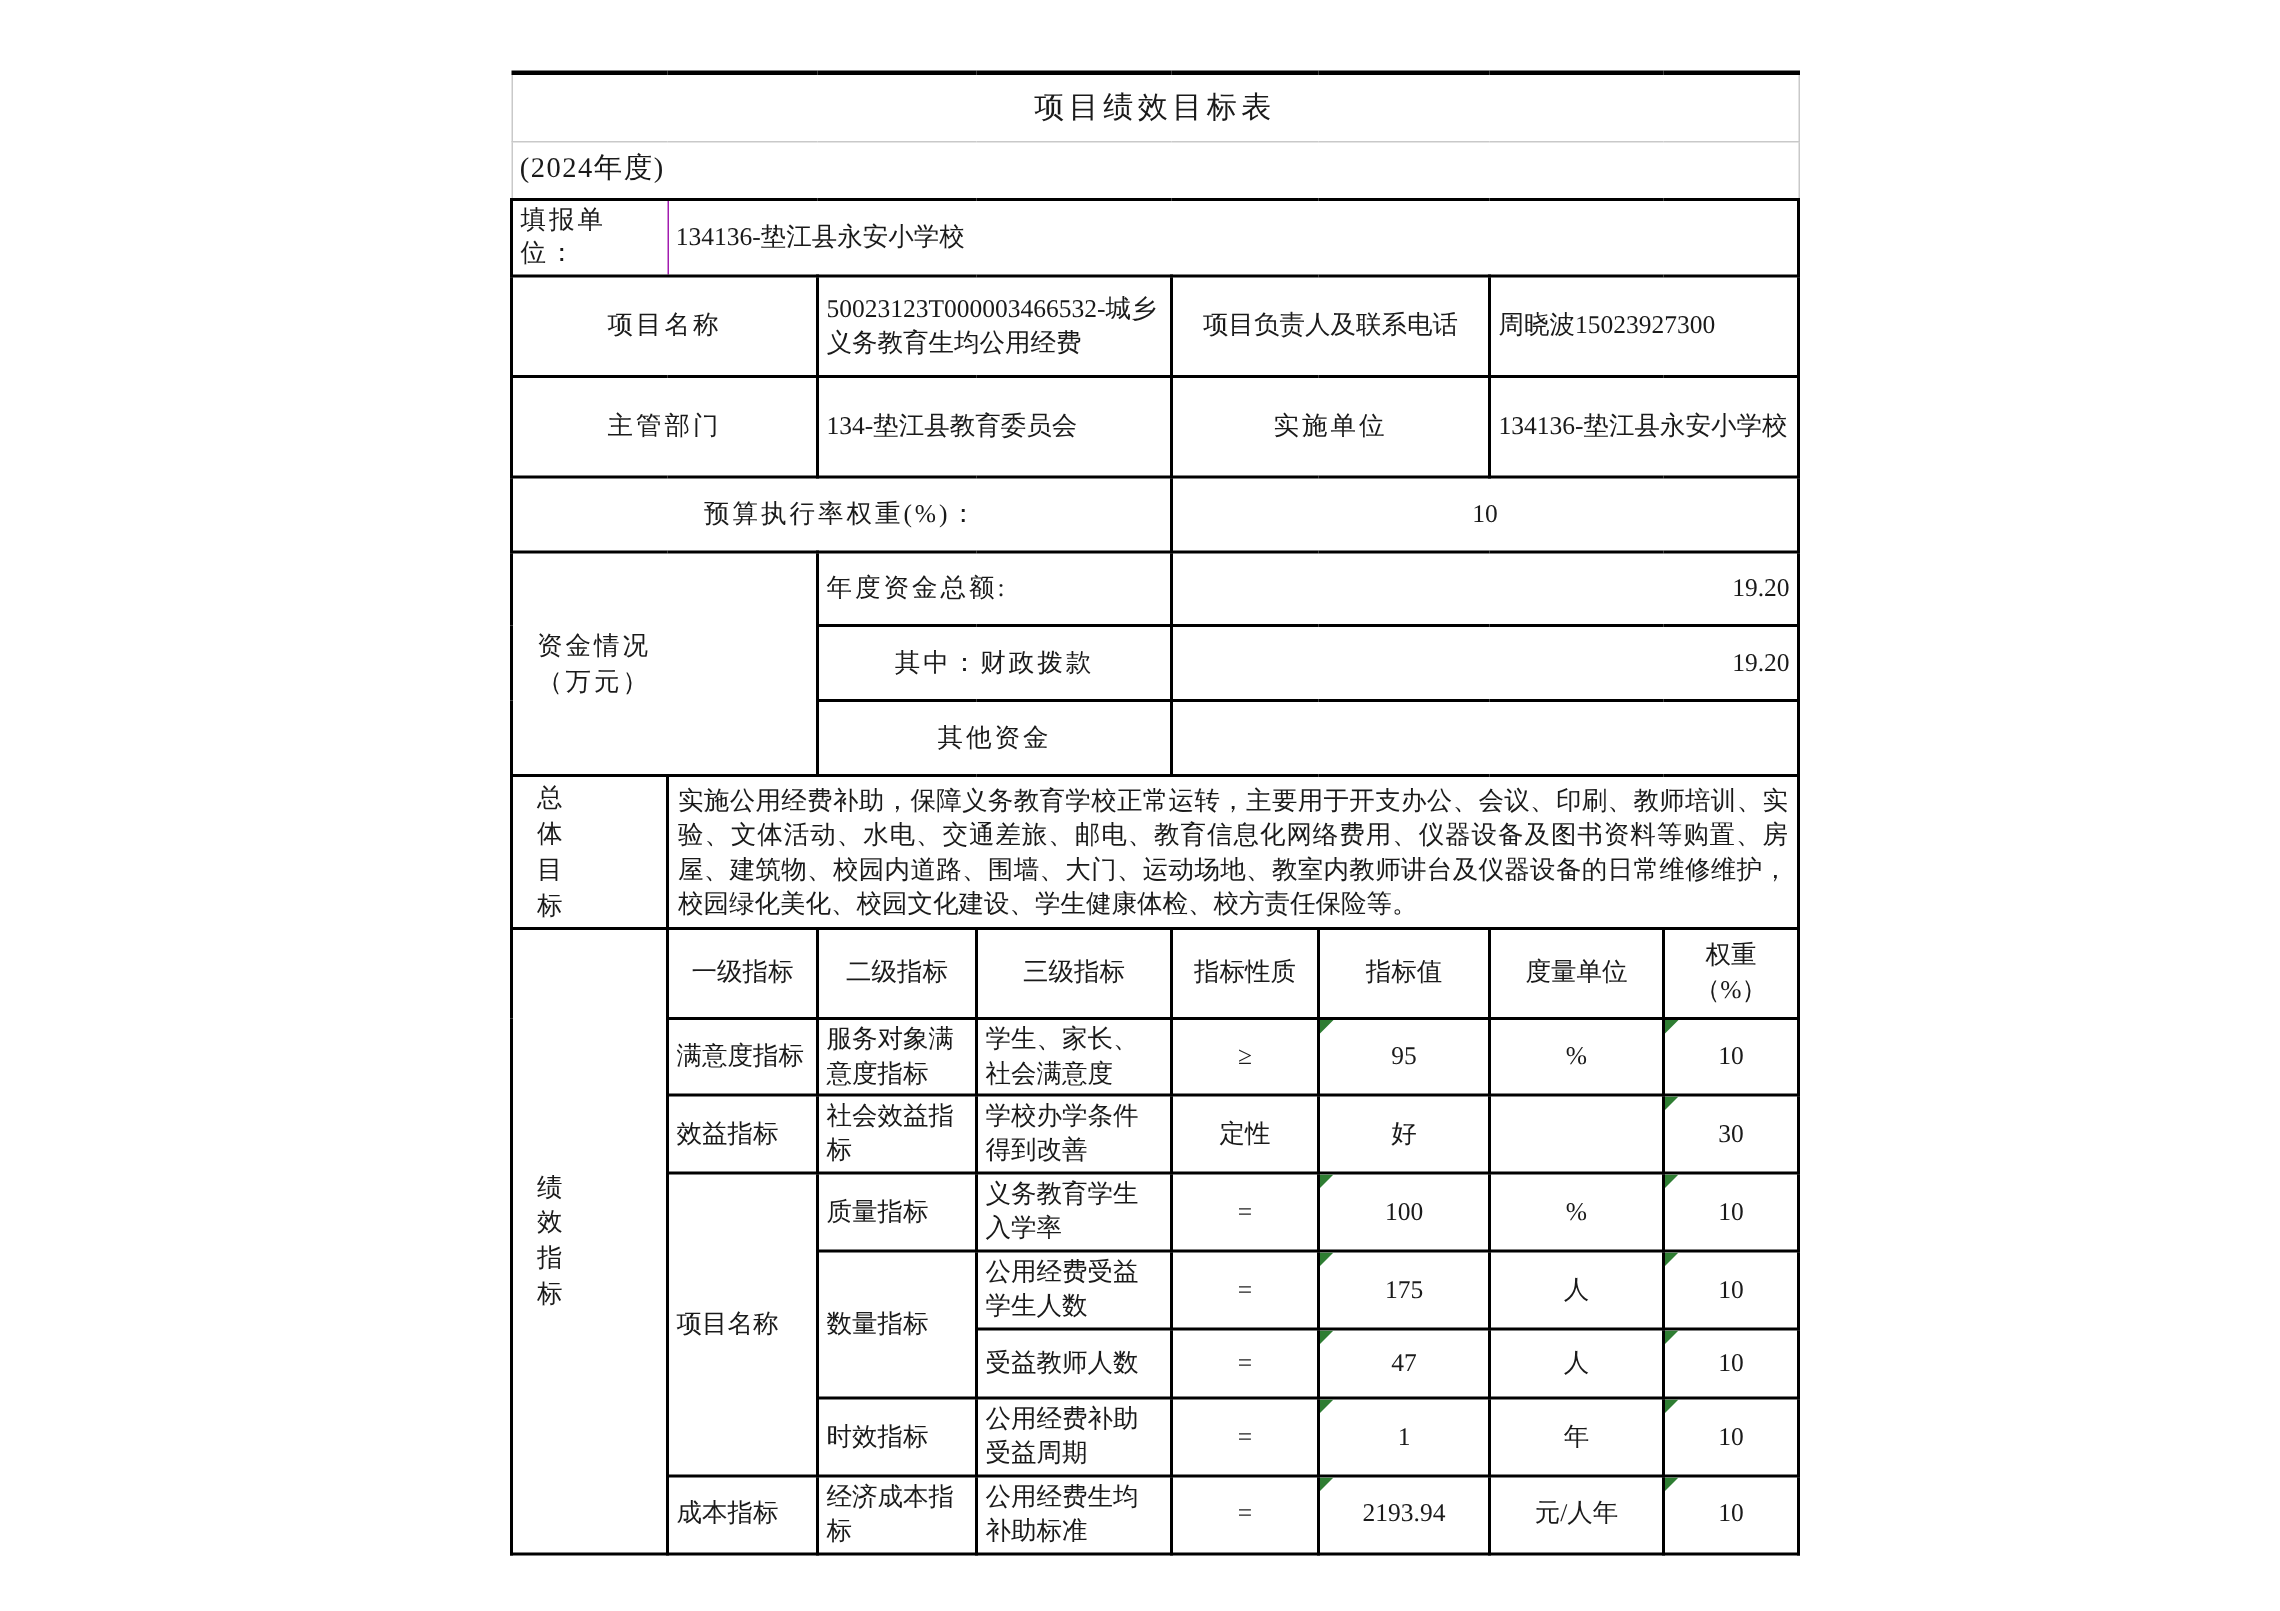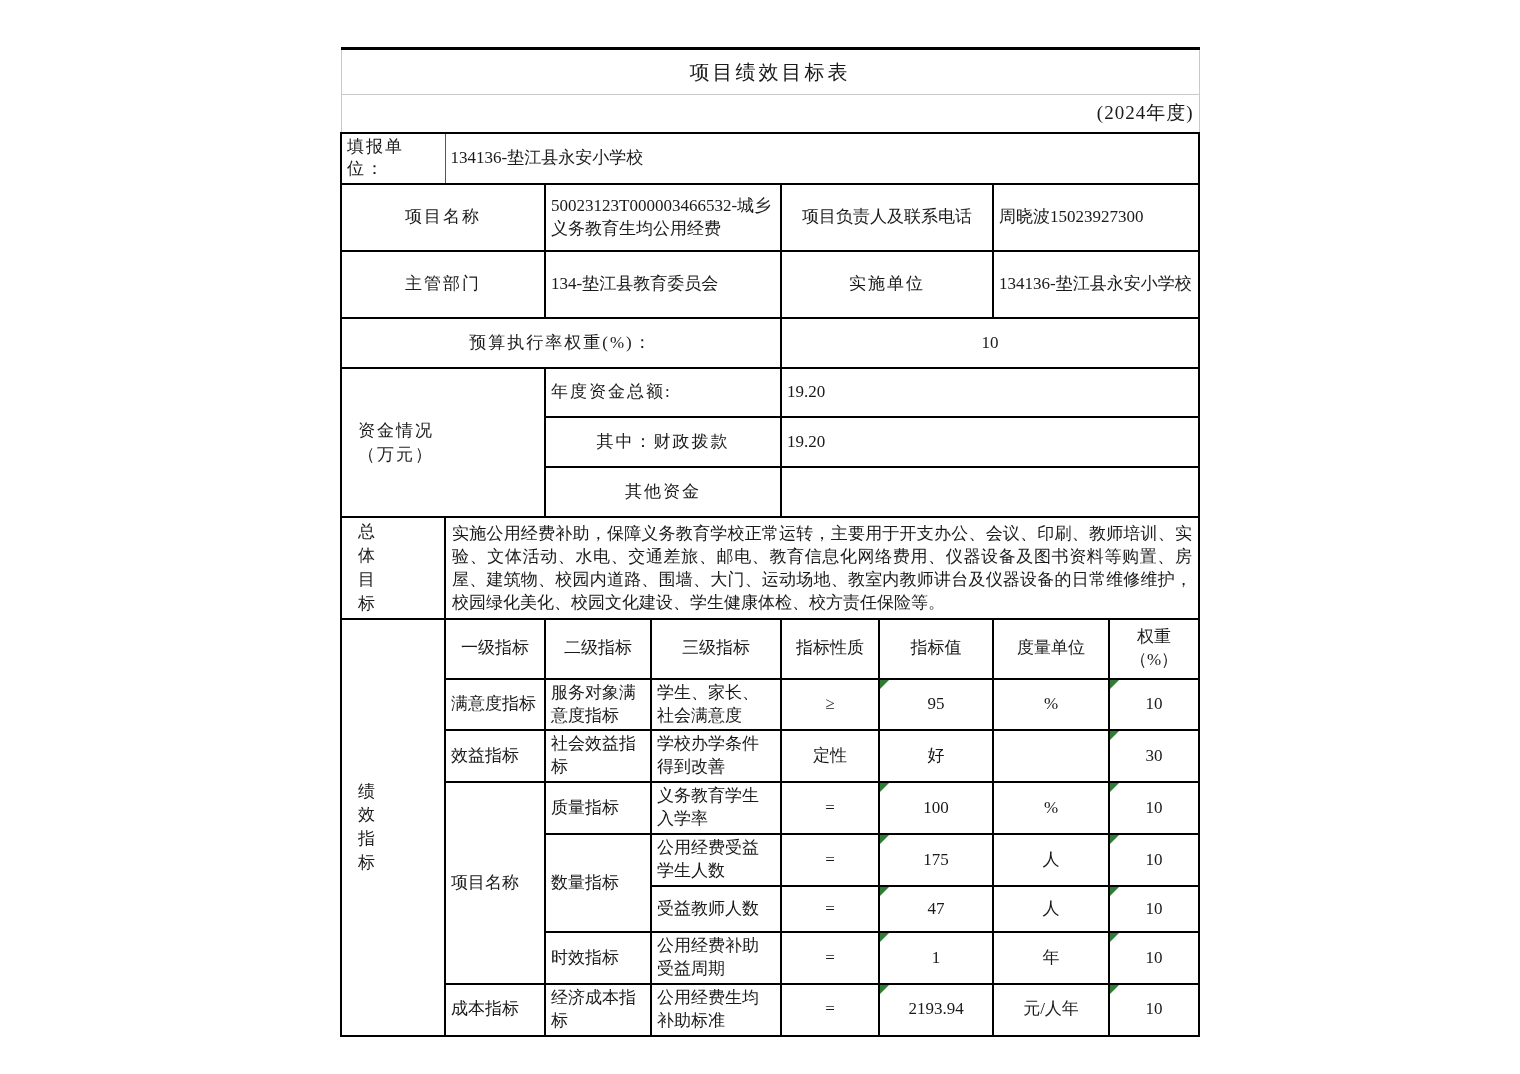--- a/index.html
+++ b/index.html
@@ -34,27 +34,27 @@
   
   tr.title-row td {
     border: 1px solid #c9c9c9;
     border-top: 3px solid #000000;
     text-align: center;
     font-size: 20px;
     letter-spacing: 3px;
   }
   tr.subtitle-row td {
     border: 1px solid #c9c9c9;
-    text-align: right;
+    text-align: left;
     font-size: 19px;
     letter-spacing: 1px;
   }
   .c { text-align: center; }
   .l { text-align: left; }
-  .r { }
+  .r { text-align: right; }
   .vtext {
     white-space: pre-line;
     text-align: left;
     line-height: 1.4;
     padding: 2px 16px;
   }
   .breakall { word-break: break-all; }
   .goal-text {
     text-align: justify;
     word-break: break-all;

